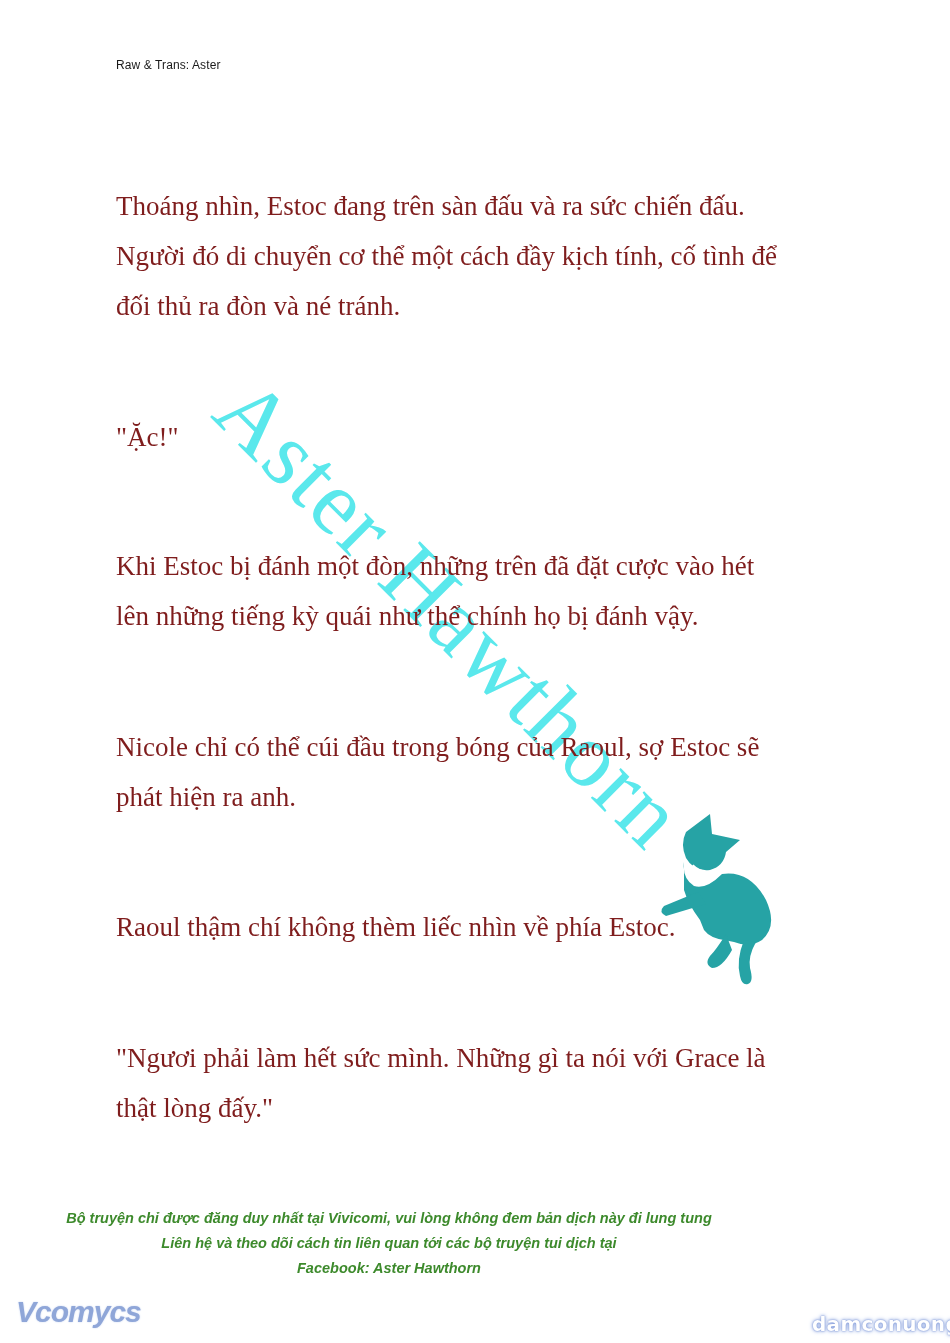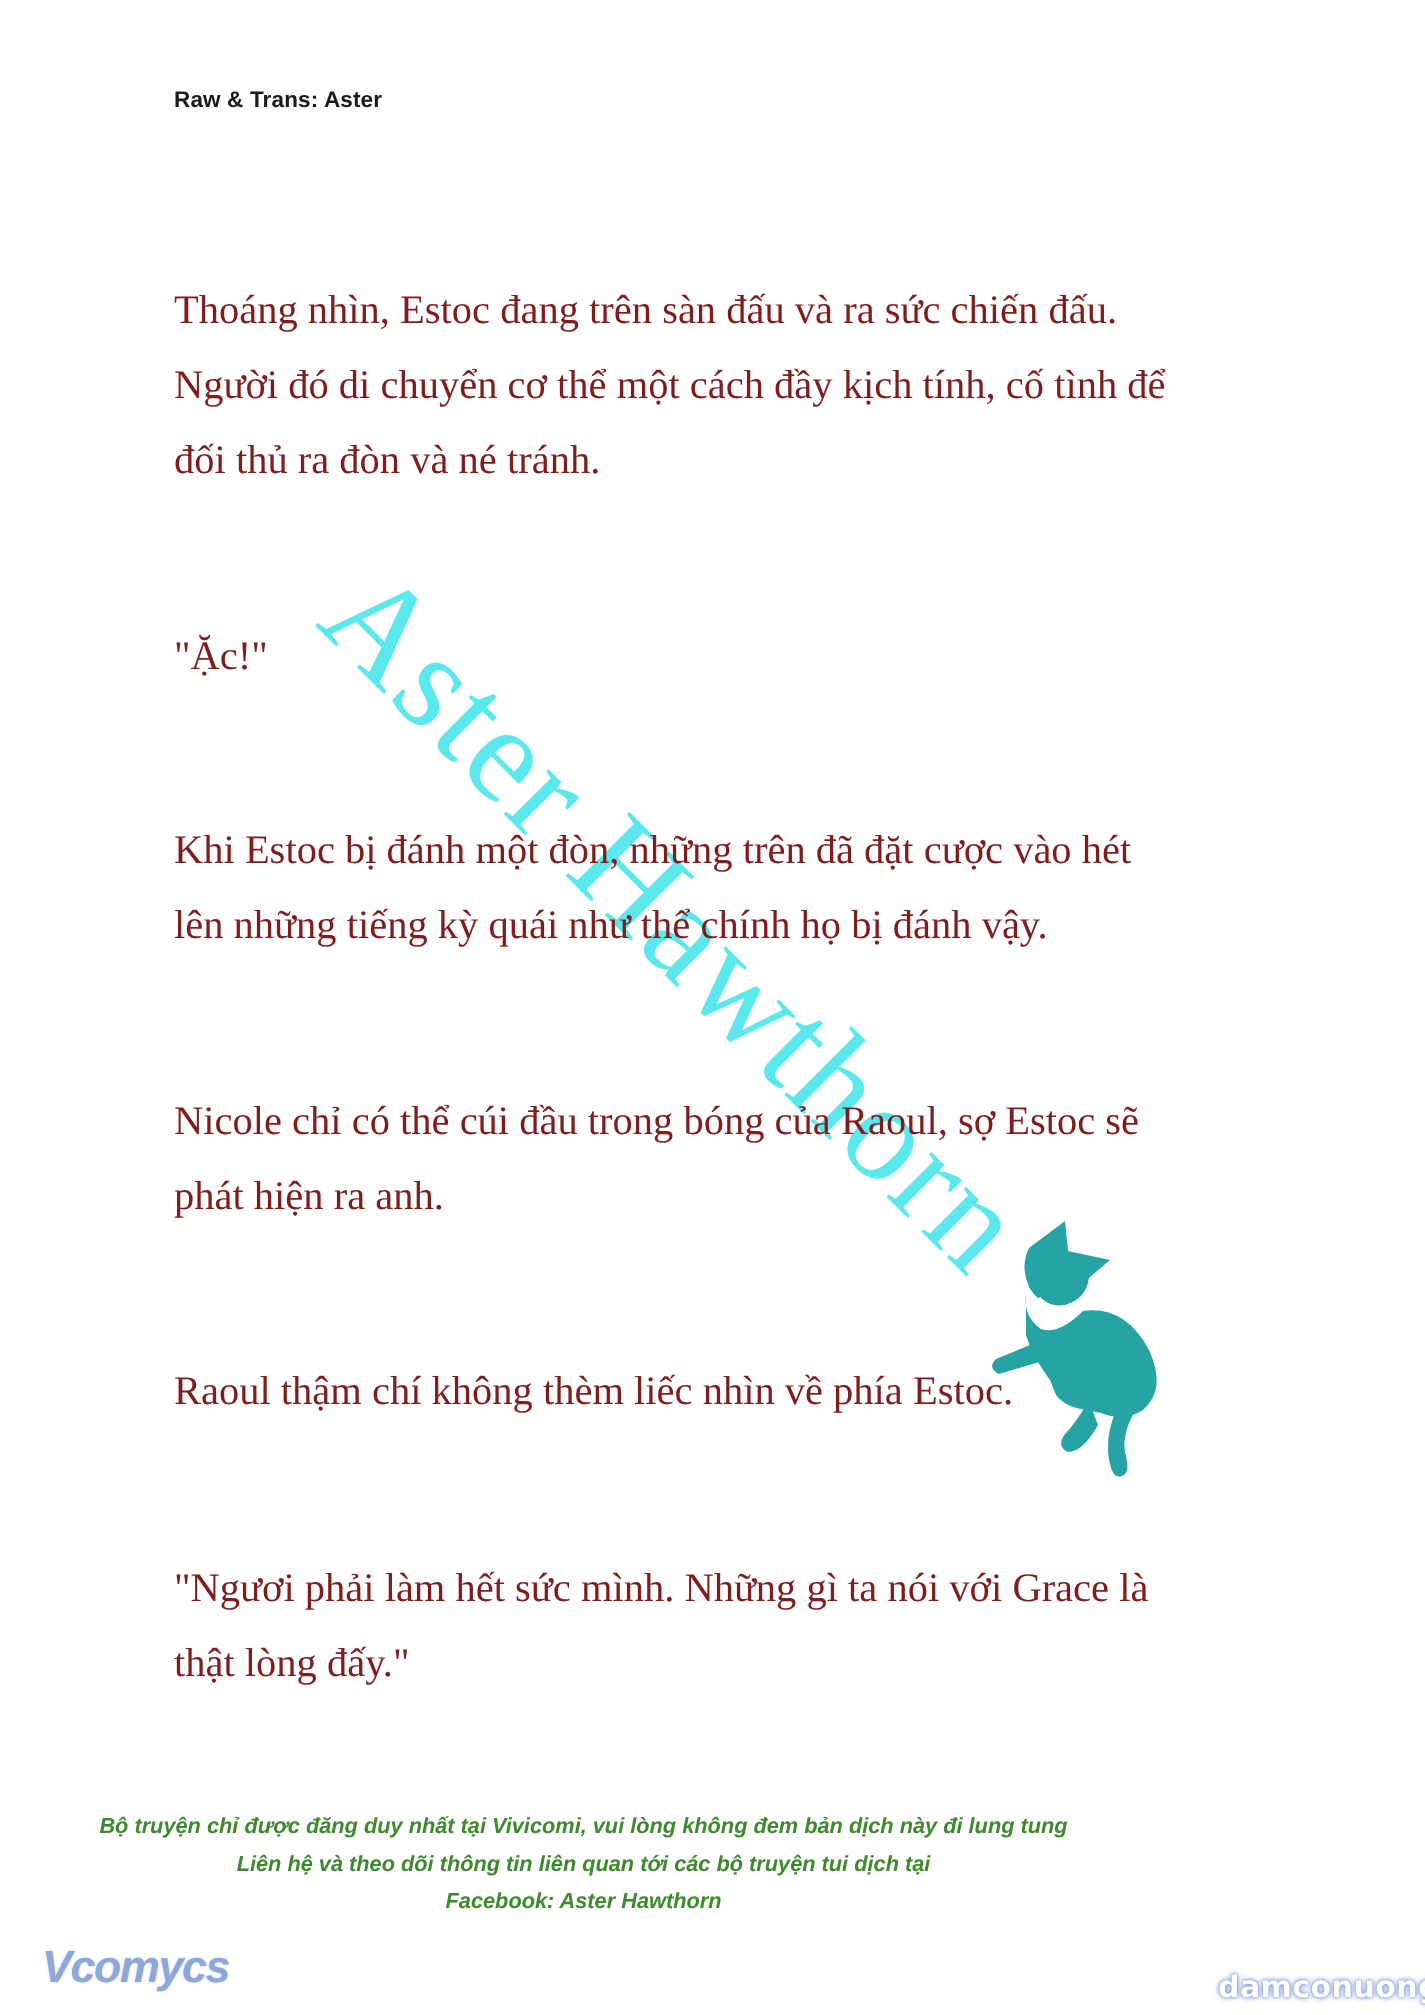--- a/index.html
+++ b/index.html
@@ -17,24 +17,23 @@
       position: absolute;
       left: 0; top: 0;
       width: 950px; height: 1343px;
       background: #ffffff;
     }
     .header {
       position: absolute;
       left: 116px;
       top: 58px;
       font-family: "Liberation Sans", sans-serif;
-      font-size: 15px;
+      font-size: 12px;
       color: #1a1a1a;
       letter-spacing: 0.1px;
-      font-weight: bold;
     }
     .watermark {
       position: absolute;
       left: 90px;
       top: 560px;
       width: 720px;
       text-align: center;
       font-family: "Liberation Serif", serif;
       font-size: 92px;
       color: #5ae8ec;
@@ -60,21 +59,21 @@
       width: 778px;
       text-align: center;
       font-family: "Liberation Sans", sans-serif;
       font-style: italic;
       font-weight: bold;
       font-size: 14.5px;
       color: #3d8a2c;
     }
     .logo-left {
       position: absolute;
-      left: 28px;
+      left: 16px;
       top: 1295px;
       font-family: "Liberation Sans", sans-serif;
       font-style: italic;
       font-weight: bold;
       font-size: 30px;
       color: #8fa6d8;
       letter-spacing: -1px;
       text-shadow: 0 0 2px #c9d6f0;
       text-align: right;
     }
@@ -147,19 +146,19 @@
 
       <path d="M86 134 Q76 150 70 156 Q64 164 72 168 Q82 168 92 150 Z"></path>
 
       <path d="M104 140 Q96 160 100 176 Q102 186 108 184 Q114 182 110 168 Q108 156 116 142 Z"></path>
     </g>
 
     <path d="M52 66 Q62 76 76 72 Q86 70 92 64" stroke="#ffffff" stroke-width="4" fill="none"></path>
   </svg>
 
   <div class="footer-line" style="top:1210px;">Bộ truyện chỉ được đăng duy nhất tại Vivicomi, vui lòng không đem bản dịch này đi lung tung</div>
-  <div class="footer-line" style="top:1235px;">Liên hệ và theo dõi thông tin liên quan tới các bộ truyện tui dịch tại</div>
+  <div class="footer-line" style="top:1235px;">Liên hệ và theo dõi cách tin liên quan tới các bộ truyện tui dịch tại</div>
   <div class="footer-line" style="top:1260px;">Facebook: Aster Hawthorn</div>
 
   <div class="logo-left">Vcomycs</div>
   <div class="logo-right">damconuong</div>
 
 </div>
 
 </body></html>

